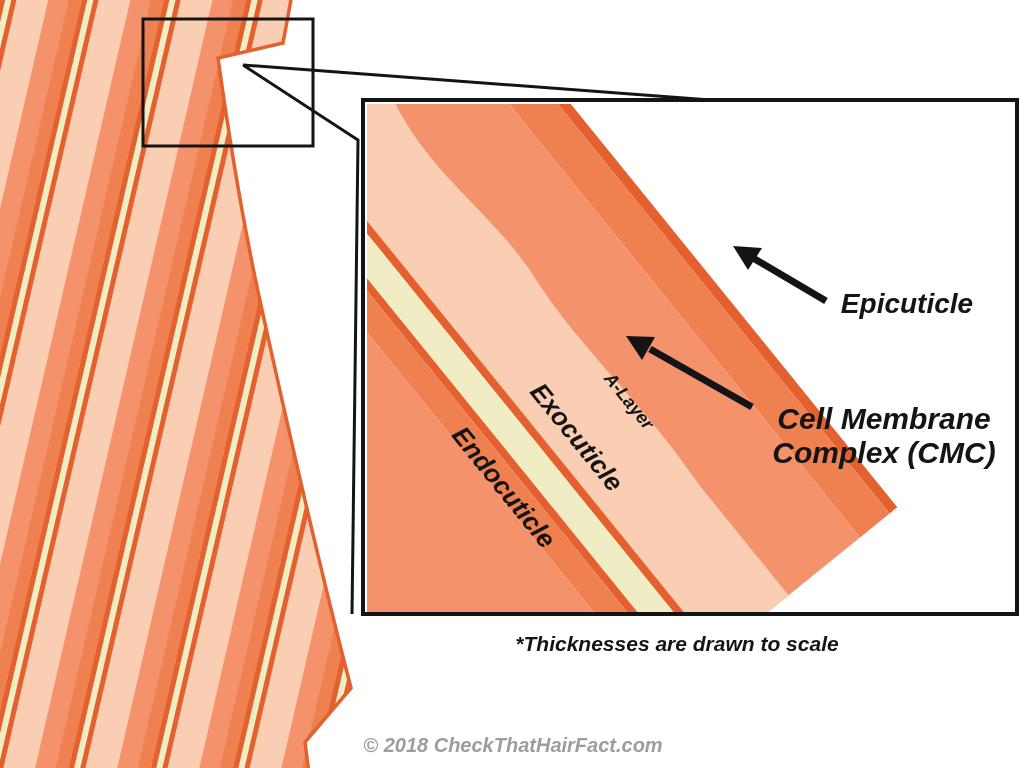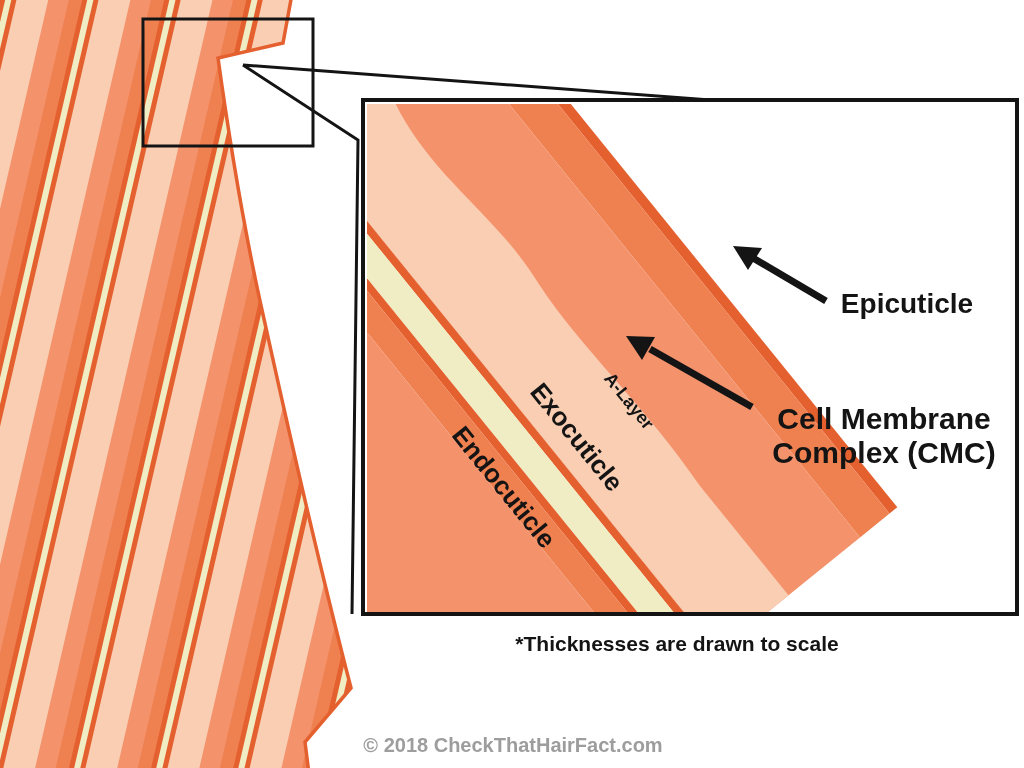--- a/index.html
+++ b/index.html
@@ -1,16 +1,16 @@
 <!DOCTYPE html>
 <html><head>
 <meta charset="utf-8">
 <style>
   html,body{margin:0;padding:0;background:#ffffff;}
-  .page{width:1020px;height:768px;position:relative;overflow:hidden;background:#ffffff;}
+  .page{width:1020px;height:768px;position:relative;overflow:hidden;background:#ffffff;font-style:italic;}
   svg{display:block;}
   .lbl{font-family:"Liberation Sans","DejaVu Sans",sans-serif;font-weight:700;}
 </style>
 </head>
 <body>
 
 <div class="page">
 <svg width="1024" height="768" viewBox="0 0 1024 768" xmlns="http://www.w3.org/2000/svg">
   <defs>
     <pattern id="hairStripes" width="80" height="80" patternUnits="userSpaceOnUse" patternTransform="rotate(13)">

